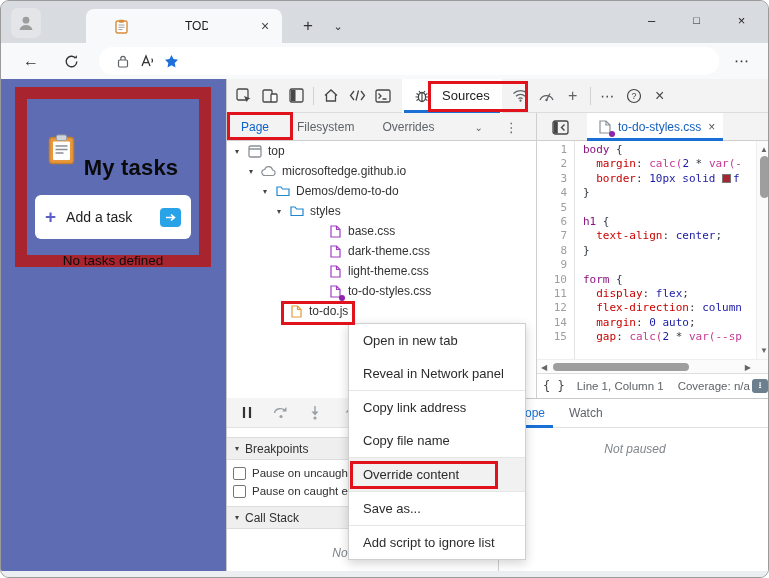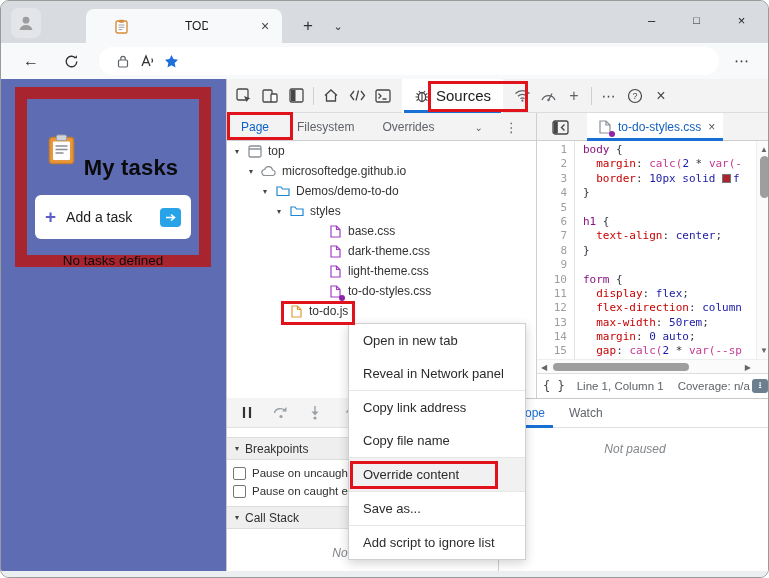--- a/index.html
+++ b/index.html
@@ -44,21 +44,21 @@
   .add-label { margin-left:10px; font-size:14px; color:#1d1d1d; flex:1; }
   .add-go { width:21px; height:19px; background:#29a3e8; border-radius:4px; color:#fff; font-size:12px; display:flex; align-items:center; justify-content:center; }
   .empty-msg { margin-top:14px; text-align:center; font-size:13.5px; color:#0d0d0d; }
 
   
   .devtools { position:absolute; left:225px; top:0; width:544px; height:492px; background:#fff; border-left:1px solid #c8c8c8; }
   .dt-row1 { position:absolute; left:0; top:0; width:544px; height:34px; background:#f3f3f3; border-bottom:1px solid #dcdcdc; display:flex; align-items:center; }
   .ti { width:26px; height:26px; display:flex; align-items:center; justify-content:center; color:#474747; }
   .ti svg { display:block; }
   .vsep { width:1px; height:18px; background:#d0d0d0; margin:0 4px; }
-  .sources-tab { position:relative; height:34px; display:flex; align-items:center; gap:6px; padding:0 12px; background:#fff; font-size:15px; color:#1b1b1b; }
+  .sources-tab { position:relative; height:34px; display:flex; align-items:center; gap:12px; padding:0 12px; background:#fff; font-size:13px; color:#1b1b1b; }
   .sources-tab .underline { position:absolute; left:2px; right:2px; bottom:0; height:3px; background:#1a6fd4; }
   .dots-ico { font-size:14px; color:#474747; letter-spacing:1px; }
 
   .dt-row2 { position:absolute; left:0; top:34px; width:544px; height:28px; background:#f3f3f3; border-bottom:1px solid #cfcfcf; }
   .nav-tabs { position:absolute; left:0; top:0; width:310px; height:28px; display:flex; align-items:center; border-right:1px solid #cfcfcf; }
   .nav-tab { padding:0 14px; font-size:12px; color:#5f6368; }
   .nav-tab.active { color:#0d62c9; }
   .nav-tabs .chev { margin-left:26px; font-size:10px; color:#5f6368; }
   .nav-tabs .kebab { margin-left:22px; font-size:13px; color:#5f6368; }
   .editor-tabs { position:absolute; left:310px; top:0; width:234px; height:28px; display:flex; align-items:center; }
@@ -410,21 +410,20 @@
             <div class="code-line"><span class="gutter">3</span><span class="codetxt"><span>  </span><span class="tk-prop">border</span><span>: </span><span class="tk-num">10px</span><span class="tk-kw"> solid </span><span class="swatch"></span><span class="tk-kw">f</span></span></div>
             <div class="code-line"><span class="gutter">4</span><span class="codetxt"><span>}</span></span></div>
             <div class="code-line"><span class="gutter">5</span><span class="codetxt"></span></div>
             <div class="code-line"><span class="gutter">6</span><span class="codetxt"><span class="tk-sel">h1</span><span> {</span></span></div>
             <div class="code-line"><span class="gutter">7</span><span class="codetxt"><span>  </span><span class="tk-prop">text-align</span><span>: </span><span class="tk-kw">center</span><span>;</span></span></div>
             <div class="code-line"><span class="gutter">8</span><span class="codetxt"><span>}</span></span></div>
             <div class="code-line"><span class="gutter">9</span><span class="codetxt"></span></div>
             <div class="code-line"><span class="gutter">10</span><span class="codetxt"><span class="tk-sel">form</span><span> {</span></span></div>
             <div class="code-line"><span class="gutter">11</span><span class="codetxt"><span>  </span><span class="tk-prop">display</span><span>: </span><span class="tk-kw">flex</span><span>;</span></span></div>
             <div class="code-line"><span class="gutter">12</span><span class="codetxt"><span>  </span><span class="tk-prop">flex-direction</span><span>: </span><span class="tk-kw">column</span></span></div>
-            <div class="code-line"><span class="gutter">13</span><span class="codetxt"><span>  </span><span class="tk-prop">max-width</span><span>: </span><span class="tk-num">50rem</span><span>;</span></span></div>
             <div class="code-line"><span class="gutter">14</span><span class="codetxt"><span>  </span><span class="tk-prop">margin</span><span>: </span><span class="tk-num">0</span><span class="tk-kw"> auto</span><span>;</span></span></div>
             <div class="code-line"><span class="gutter">15</span><span class="codetxt"><span>  </span><span class="tk-prop">gap</span><span>: </span><span class="tk-fn">calc(</span><span class="tk-num">2</span><span> * </span><span class="tk-fn">var(--sp</span></span></div>
           </div>
         <div class="gutter-line"></div>
         <div class="vscroll">
           <span class="sarrow" style="top:4px">▲</span>
           <div class="vthumb"></div>
           <span class="sarrow" style="bottom:4px">▼</span>
         </div>
         <div class="hscroll">

